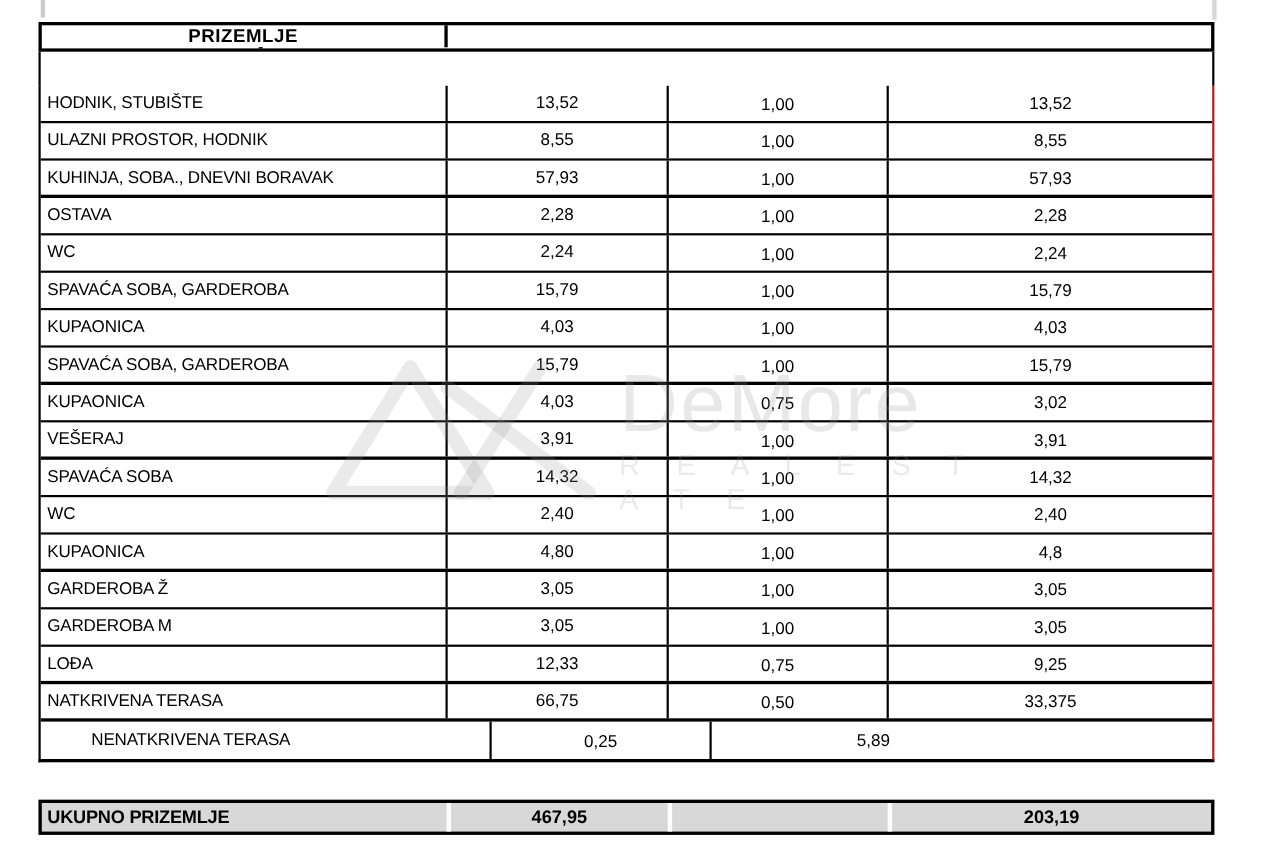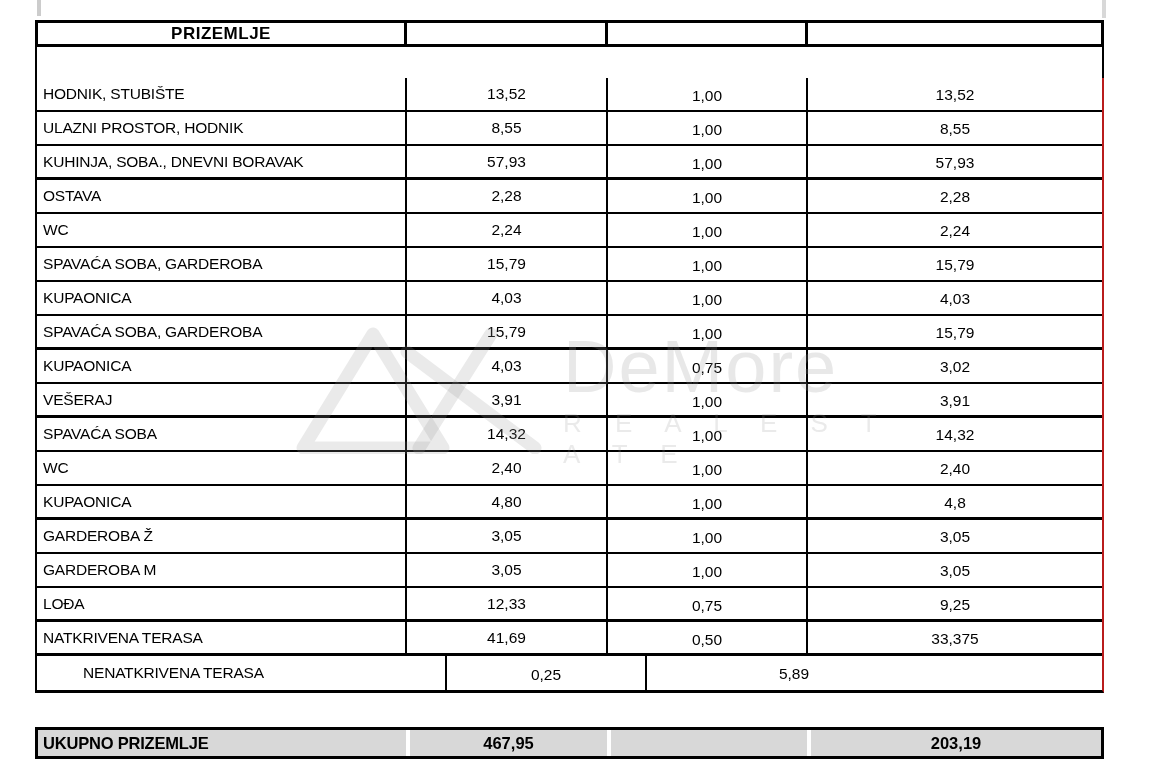--- a/index.html
+++ b/index.html
@@ -6,21 +6,21 @@
   #page{position:relative;width:1171px;height:769px;background:#ffffff;overflow:hidden;
         font-family:"Liberation Sans","DejaVu Sans",sans-serif;color:#000;}
 
   
   .stub{position:absolute;background:#cccccc;}
   #stub-left{left:37px;top:0;width:4px;height:16px;}
   #stub-right{left:1102px;top:0;width:4px;height:18px;background:#d8d8d8;}
 
   
   #hdr{position:absolute;left:35px;top:20px;width:1069px;height:27px;
-       border:3px solid #000;display:flex;box-sizing:border-box;}
+       border:3px solid #000;display:flex;box-sizing:border-box;flex-direction:column;}
   #hdr .hc{box-sizing:border-box;border-right:3px solid #000;height:100%;
            display:flex;align-items:center;justify-content:center;}
   #hdr .hc:last-child{border-right:none;}
   #hdr .c1{width:369px;font-weight:bold;font-size:17px;letter-spacing:.5px;}
   #hdr .c2{width:201px;} #hdr .c3{width:200px;} #hdr .c4{width:293px;}
 
   
   #spacer{position:absolute;left:35px;top:47px;width:1069px;height:31px;
           border-left:2px solid #000;border-right:2px solid #000;box-sizing:border-box;}
 
@@ -169,21 +169,21 @@
       <div class="td t">3,05</div>
     </div>
     <div class="tr thick">
       <div class="td name">LOĐA</div>
       <div class="td a">12,33</div>
       <div class="td k">0,75</div>
       <div class="td t">9,25</div>
     </div>
     <div class="tr thick">
       <div class="td name">NATKRIVENA TERASA</div>
-      <div class="td a">41,69</div>
+      <div class="td a">66,75</div>
       <div class="td k">0,50</div>
       <div class="td t">33,375</div>
     </div>
     <div class="tr">
       <div class="td name">NENATKRIVENA TERASA</div>
       <div class="td k">0,25</div>
       <div class="td t">5,89</div>
     </div>
   </div>
 

